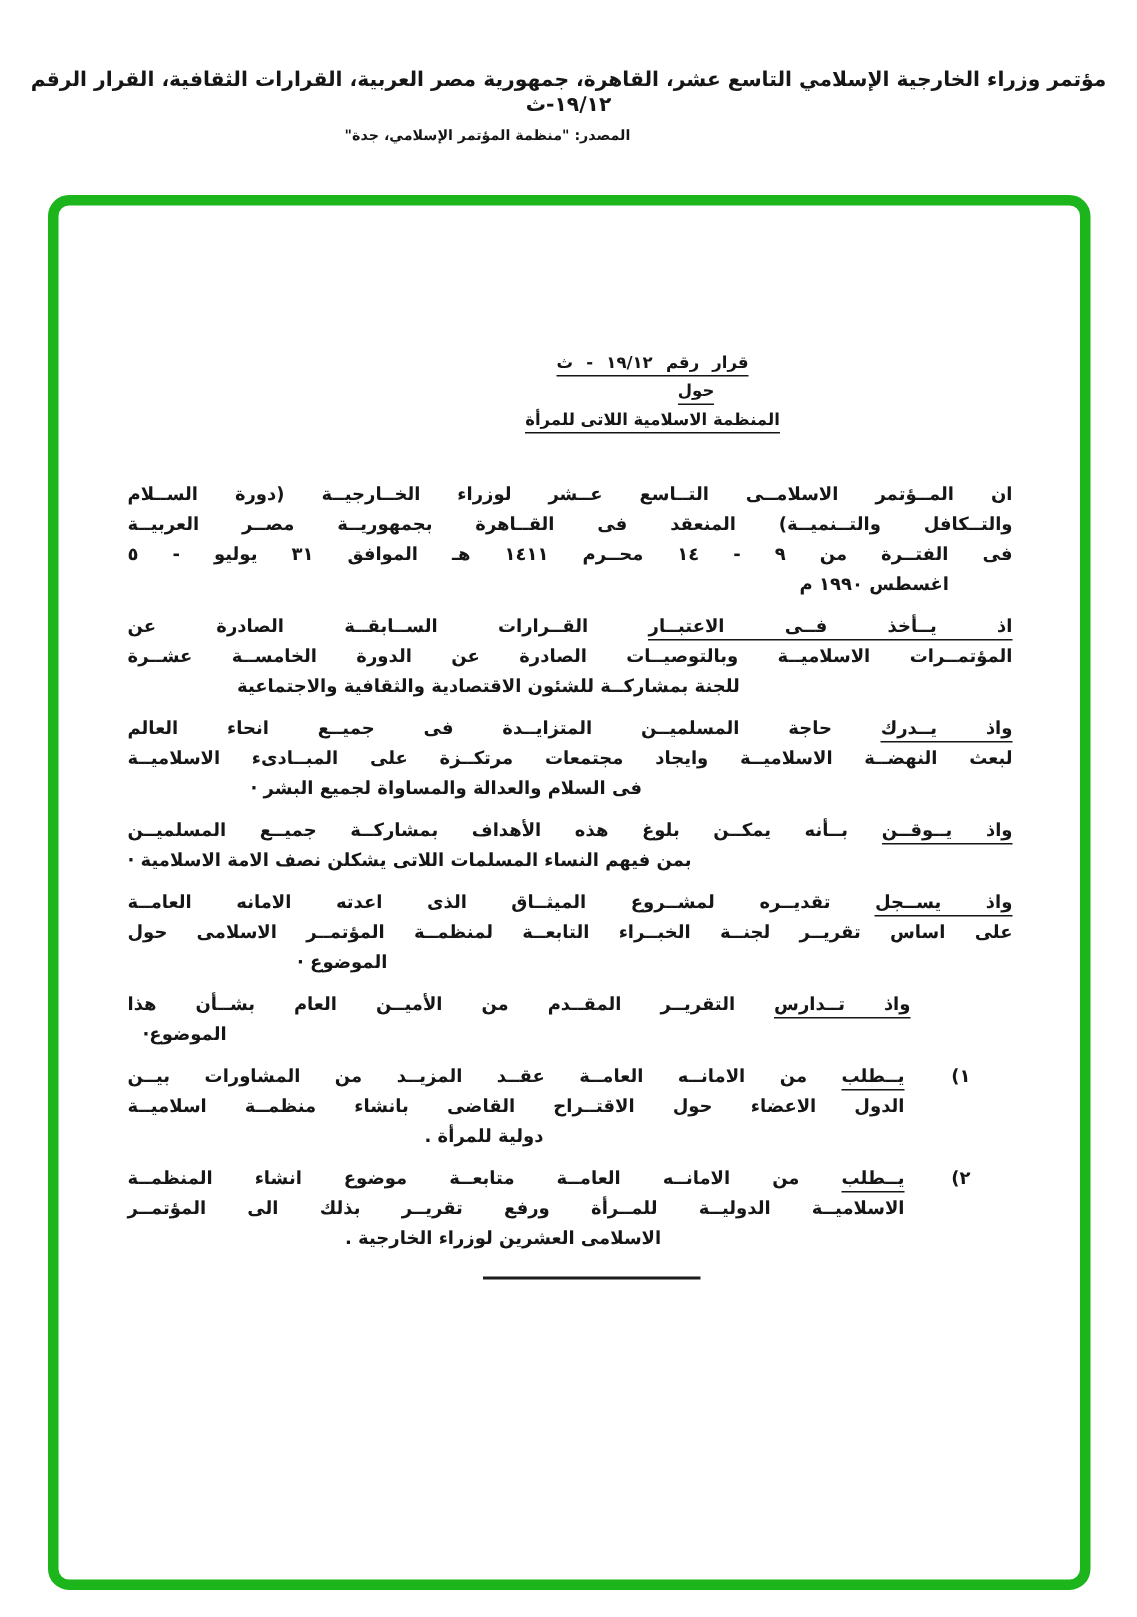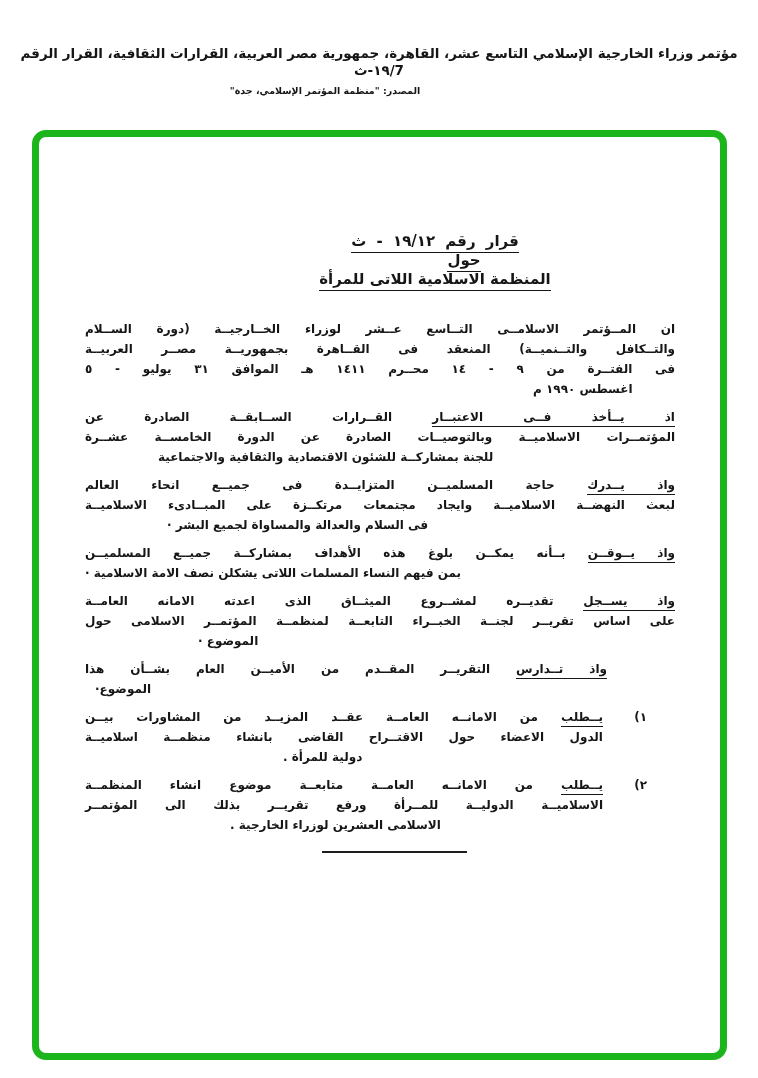--- a/index.html
+++ b/index.html
@@ -14,41 +14,41 @@
   .hdr2{font-size:9.5px;line-height:12px;margin-top:6px;position:relative;left:-54px;}
   
   .page-frame{
     box-sizing:border-box;width:695px;height:930px;
     margin:33px 31px 0 32px;
     border:7px solid #1cb51c;border-radius:14px;background:#ffffff;
   }
   .content{direction:rtl;padding:95px 45px 0 46px;font-size:12px;}
   
   .title-block{width:240px;margin:0 auto 30px;position:relative;left:55px;text-align:center;}
-  .t{font-size:15px;line-height:19px;}
+  .t{font-size:11px;line-height:19px;}
   .t1 .u{word-spacing:5px;}
   .t-hawl{position:relative;left:29px;}
   
   .ln{line-height:20px;height:20px;overflow:visible;}
   .j{text-align:justify;text-align-last:justify;}
   .short{white-space:nowrap;text-align:left;}
   .u{border-bottom:1.5px solid #161616;padding-bottom:1.5px;}
   .para{margin-bottom:8px;}
   
   .item{position:relative;margin-bottom:8px;}
   .item-num{position:absolute;right:28px;top:0;line-height:20px;}
   .item-body{margin-right:72px;}
   
   .sep{width:145px;height:2px;background:#1d1d1d;margin-top:16px;margin-right:208px;}
 </style>
 </head>
 <body>
 
 <div class="top-header">
-  <div class="hdr1">مؤتمر وزراء الخارجية الإسلامي التاسع عشر، القاهرة، جمهورية مصر العربية، القرارات الثقافية، القرار الرقم ١٩/7-ث</div>
+  <div class="hdr1">مؤتمر وزراء الخارجية الإسلامي التاسع عشر، القاهرة، جمهورية مصر العربية، القرارات الثقافية، القرار الرقم ١٩/١٢-ث</div>
   <div class="hdr2">المصدر: "منظمة المؤتمر الإسلامي، جدة"</div>
 </div>
 
 <div class="page-frame">
   <div class="content">
 
     <div class="title-block">
       <div class="t t1"><span class="u">قرار رقم ١٩/١٢ - ث</span></div>
       <div class="t t-hawl"><span class="u">حول</span></div>
       <div class="t"><span class="u">المنظمة الاسلامية اللاتى للمرأة</span></div>

